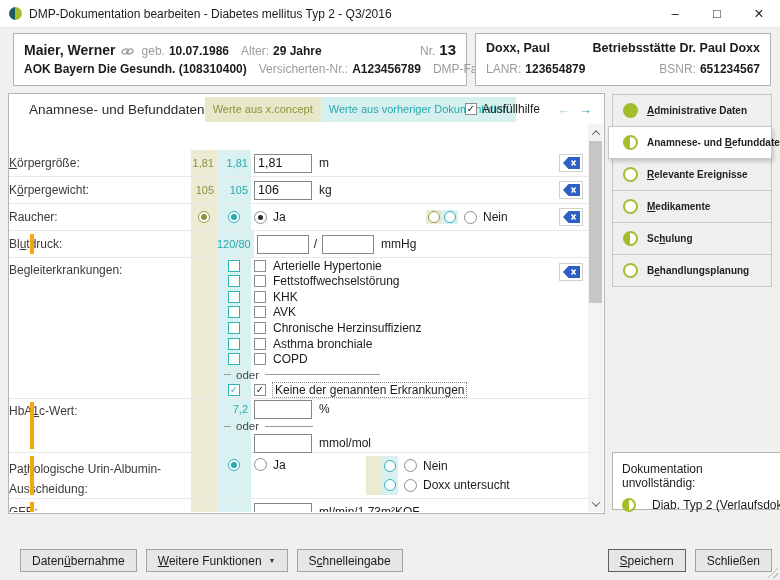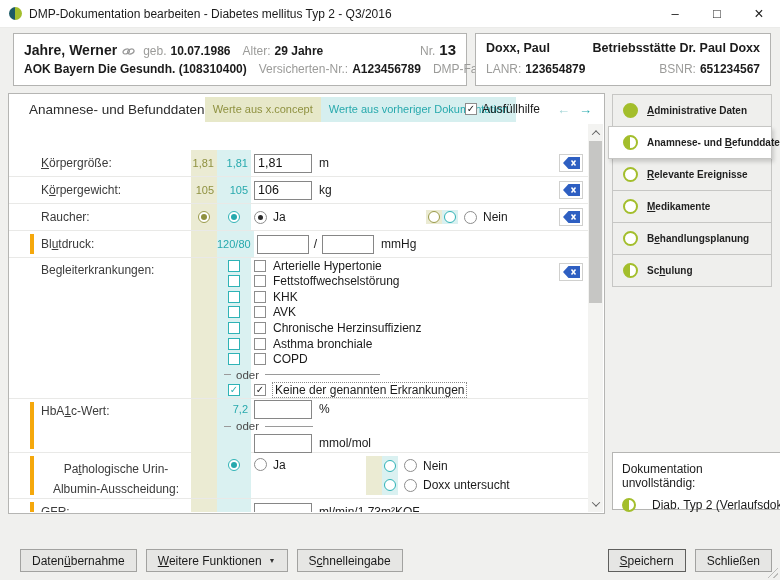--- a/index.html
+++ b/index.html
@@ -51,22 +51,22 @@
     display:flex; align-items:center; background:#fdfdfc; }
   .mbar { position:absolute; left:11px; top:4px; bottom:4px; width:4px; background:#f5a80c; }
   .collapse { width:16px; height:16px; border:1px solid #9a9a9a; border-radius:50%;
     display:flex; align-items:center; justify-content:center; margin-left:24px; background:#fff; }
   .sectitle { font-weight:bold; margin-left:9px; font-size:12px; color:#1b1b1b; }
 
   
   .rows { position:absolute; top:56px; left:0; width:580px; bottom:1px; overflow:hidden; }
   .row { display:flex; border-bottom:1px solid #e9e9e7; position:relative; }
   .h27 { height:27px; } .hbk { height:141px; } .hhb { height:54px; } .hpa { height:46px; }
-  .rlabel { flex:0 0 182px; padding-left:32px; display:flex; align-items:center;
-    color:#3b3b3b; position:relative; line-height:13px;text-align:center; }
+  .rlabel { flex:0 0 182px; display:flex; align-items:center;
+    color:#3b3b3b; position:relative; line-height:13px; }
   .topalign .rlabel { align-items:flex-start; padding-top:6px; }
   .rlabel.mand::before { content:''; position:absolute; left:21px; top:3px; bottom:3px;
     width:4px; background:#f5a80c; }
   .lines { flex:1; display:flex; flex-direction:column; position:relative; }
   .line { display:flex; align-items:center; flex:1; min-height:0; }
   .lh20 { flex:0 0 20px; } .lh14 { flex:0 0 14px; }
   .cell { align-self:stretch; display:flex; align-items:center; font-size:11px; }
   .cell.olive { flex:0 0 26px; background:#ebebd3; color:#8f9140; justify-content:flex-end; padding-right:3px; }
   .cell.teal  { flex:0 0 34px; background:#daf1f1; color:#27a9ad; justify-content:flex-end; padding-right:3px; }
   .cell.ctr { justify-content:center; padding-right:0; }
@@ -161,21 +161,21 @@
   <span class="title">DMP-Dokumentation bearbeiten - Diabetes mellitus Typ 2 - Q3/2016</span>
   <div class="wctrl">
     <span class="wbtn">–</span>
     <span class="wbtn">□</span>
     <span class="wbtn cl">×</span>
   </div>
 </div>
 
 <div class="card card-patient">
   <div class="cline">
-    <span class="pname">Jahre, Werner</span>
+    <span class="pname">Maier, Werner</span>
     <span class="linkicon"><svg width="13" height="9" viewBox="0 0 13 9">
           <g stroke="#9a9a9a" fill="none" stroke-width="1.3">
             <ellipse cx="4.2" cy="4.5" rx="3.3" ry="2.3" transform="rotate(-22 4.2 4.5)"></ellipse>
             <ellipse cx="8.8" cy="4.5" rx="3.3" ry="2.3" transform="rotate(-22 8.8 4.5)"></ellipse>
           </g>
         </svg></span>
     <span class="glabel">geb.</span>
     <span class="gval">10.07.1986</span>
     <span class="glabel">Alter:</span>
     <span class="gval">29 Jahre</span>
@@ -565,26 +565,26 @@
   </div>
   <div class="nav-item">
     <span class="stc open"></span>
     <span class="nav-label"><u>R</u>elevante Ereignisse</span>
   </div>
   <div class="nav-item">
     <span class="stc open"></span>
     <span class="nav-label"><u>M</u>edikamente</span>
   </div>
   <div class="nav-item">
+    <span class="stc partial"></span>
+    <span class="nav-label">Sc<u>h</u>ulung</span>
+  </div>
+  <div class="nav-item">
     <span class="stc open"></span>
     <span class="nav-label">B<u>e</u>handlungsplanung</span>
-  </div>
-  <div class="nav-item">
-    <span class="stc partial"></span>
-    <span class="nav-label">Sc<u>h</u>ulung</span>
   </div>
 </div>
 
 <div class="statbox">
   <div>Dokumentation unvollständig:</div>
   <div class="statline">
     <span class="stc partial sm"></span>
     <span>Diab. Typ 2 (Verlaufsdoku)</span>
   </div>
 </div>

